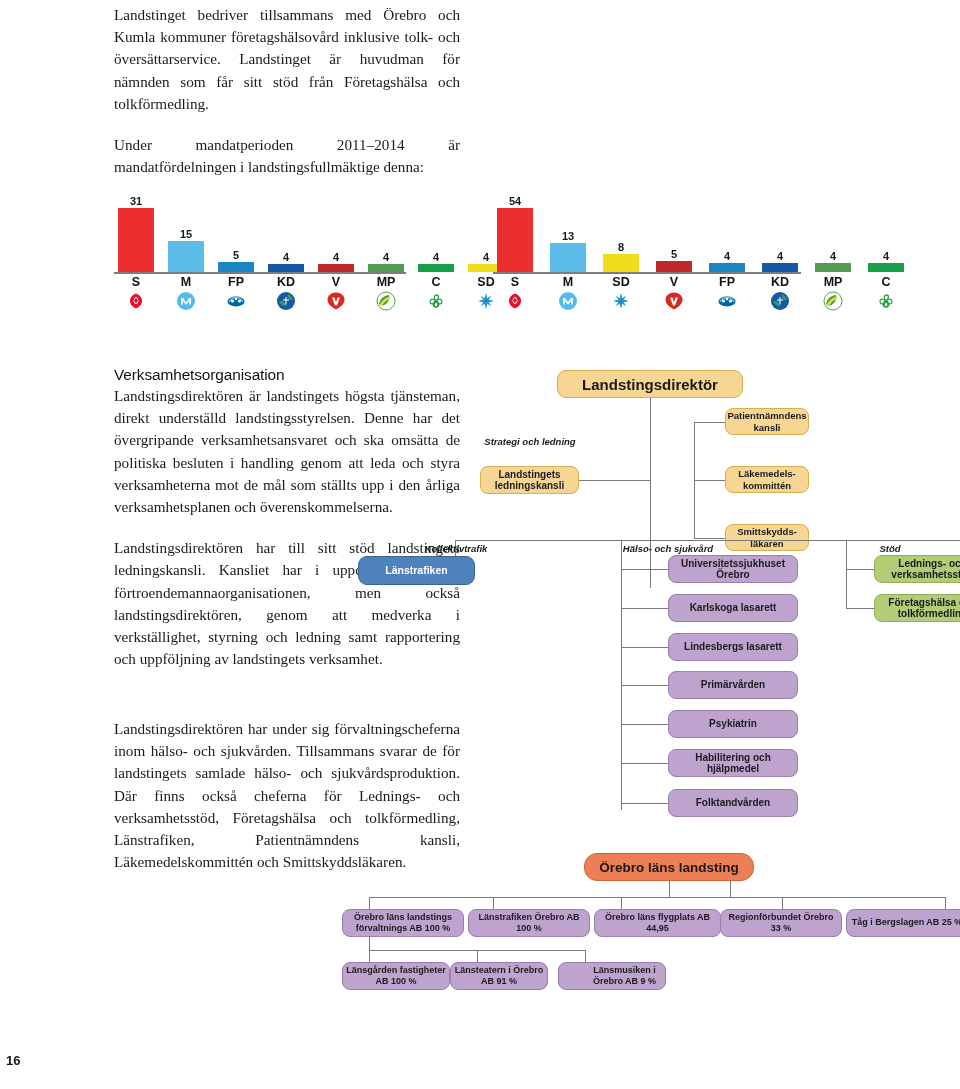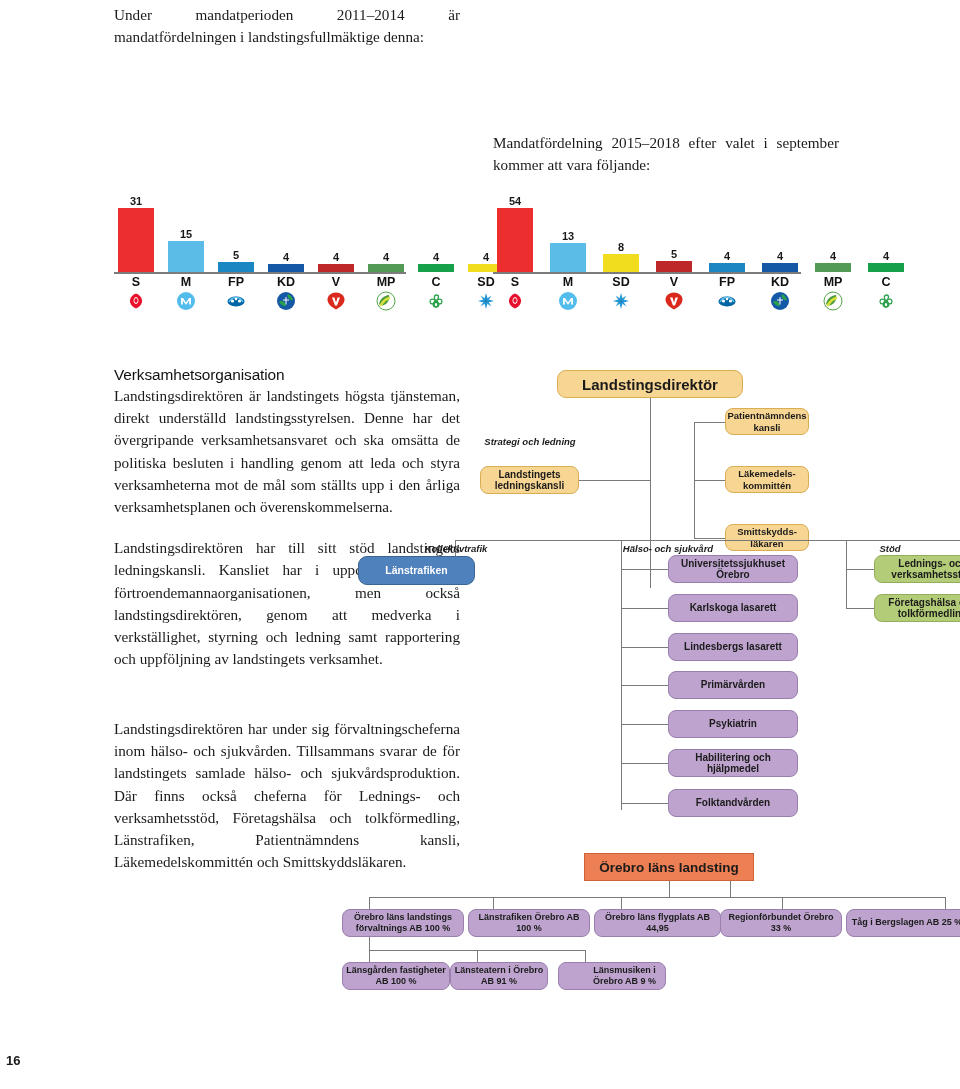--- a/index.html
+++ b/index.html
@@ -79,26 +79,24 @@
     font-family:"Liberation Sans", sans-serif;
     font-size:13px;font-weight:700;color:#1a1a1a;
   }
 </style>
 </head>
 <body>
 
 <div class="page">
 
   <div class="col-left">
+    <p class="para">Landstinget bedriver tillsammans med Örebro och Kumla kommuner företagshälsovård inklusive tolk- och översättarservice. Landstinget är huvudman för nämnden som får sitt stöd från Företagshälsa och tolkförmedling.</p>
     <p class="para">Under mandatperioden 2011–2014 är mandatfördelningen i landstingsfullmäktige denna:</p>
   </div>
 
-  <div class="col-right-intro">
-    <p class="para nogap">Mandatfördelning 2015–2018 efter valet i september kommer att vara följande:</p>
-  </div>
 
   <div class="chart" id="chart0" style="left:114px;top:196px;width:292px;">
     <div class="plot">
       <div class="axis"></div>
     <div class="bar-wrap" style="left: 4px; width: 36px;">
           <div class="bar-val">31</div>
           <div class="bar" style="height: 64px; background: rgb(237, 46, 46);"></div>
         </div>
         <div class="bar-wrap" style="left: 54px; width: 36px;">
           <div class="bar-val">15</div>
@@ -355,21 +353,21 @@
 
     <div class="cat" style="left:500px;top:183px;width:120px;">Stöd</div>
     <div class="ln lnv" style="left:680px;top:180px;height:0px;"></div>
     <div class="ln lnv" style="left:516px;top:180px;height:69px;"></div>
     <div class="ln lnh" style="left:516px;top:209px;width:29px;"></div>
     <div class="ln lnh" style="left:516px;top:248px;width:29px;"></div>
 
     <div class="obox green" style="left:544px;top:195px;width:117px;height:28px;font-size:10px;">Lednings- och verksamhetsstöd</div>
     <div class="obox green" style="left:544px;top:234px;width:117px;height:28px;font-size:10px;">Företagshälsa och tolkförmedling</div>
 
-    <div class="obox orange" style="left:254px;top:493px;width:170px;height:28px;font-size:13.5px;line-height:15px;border-radius:0;">Örebro läns landsting</div>
+    <div class="obox orange" style="left:254px;top:493px;width:170px;height:28px;font-size:13.5px;line-height:15px;border-radius:13px;">Örebro läns landsting</div>
 
     <div class="ln lnv" style="left:339px;top:521px;height:16px;"></div>
     <div class="ln lnv" style="left:400px;top:521px;height:16px;"></div>
     <div class="ln lnh" style="left:39px;top:537px;width:576px;"></div>
 
     <div class="ln lnv" style="left:39px;top:537px;height:12px;"></div>
     <div class="ln lnv" style="left:163px;top:537px;height:12px;"></div>
     <div class="ln lnv" style="left:291px;top:537px;height:12px;"></div>
     <div class="ln lnv" style="left:452px;top:537px;height:12px;"></div>
     <div class="ln lnv" style="left:615px;top:537px;height:12px;"></div>

